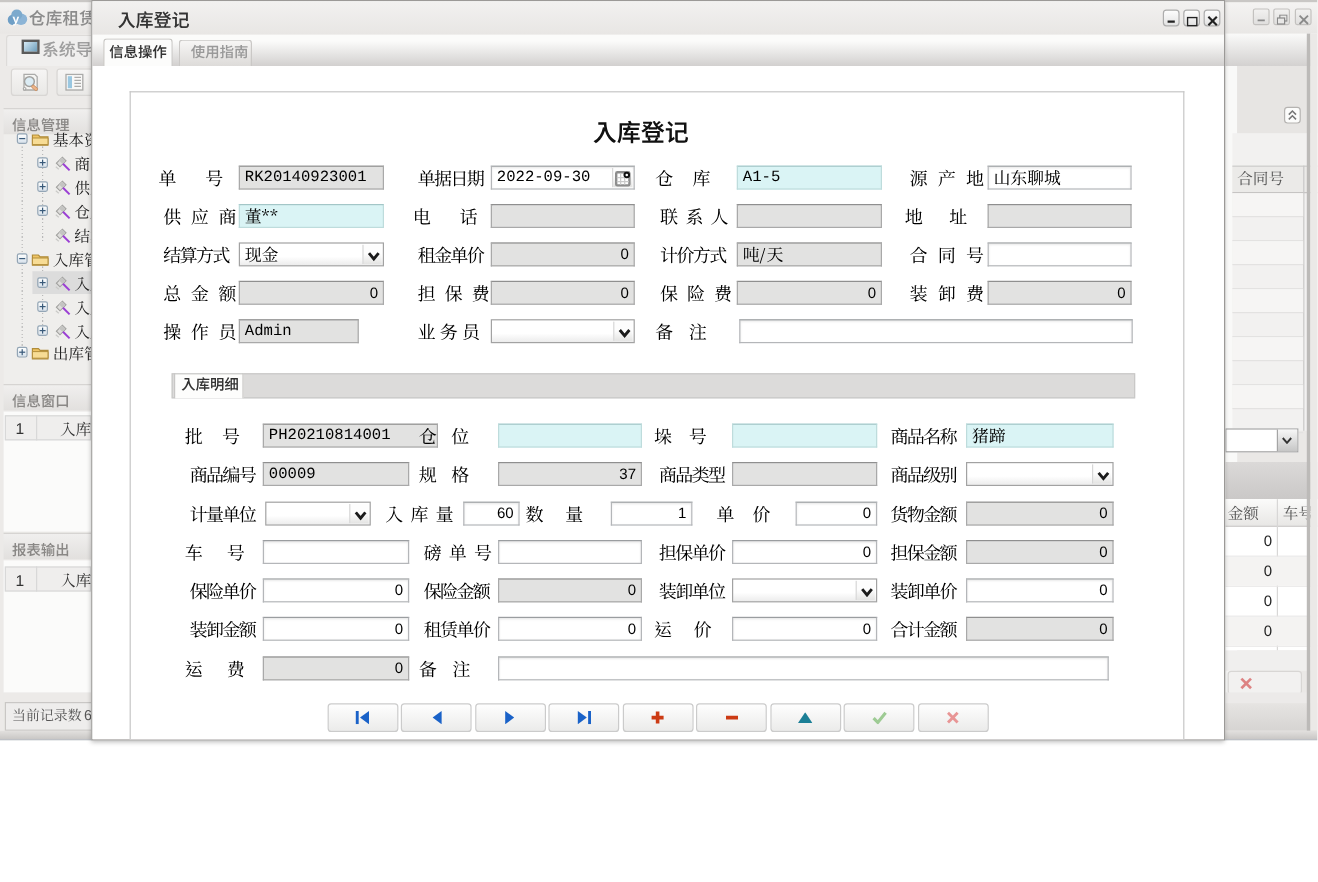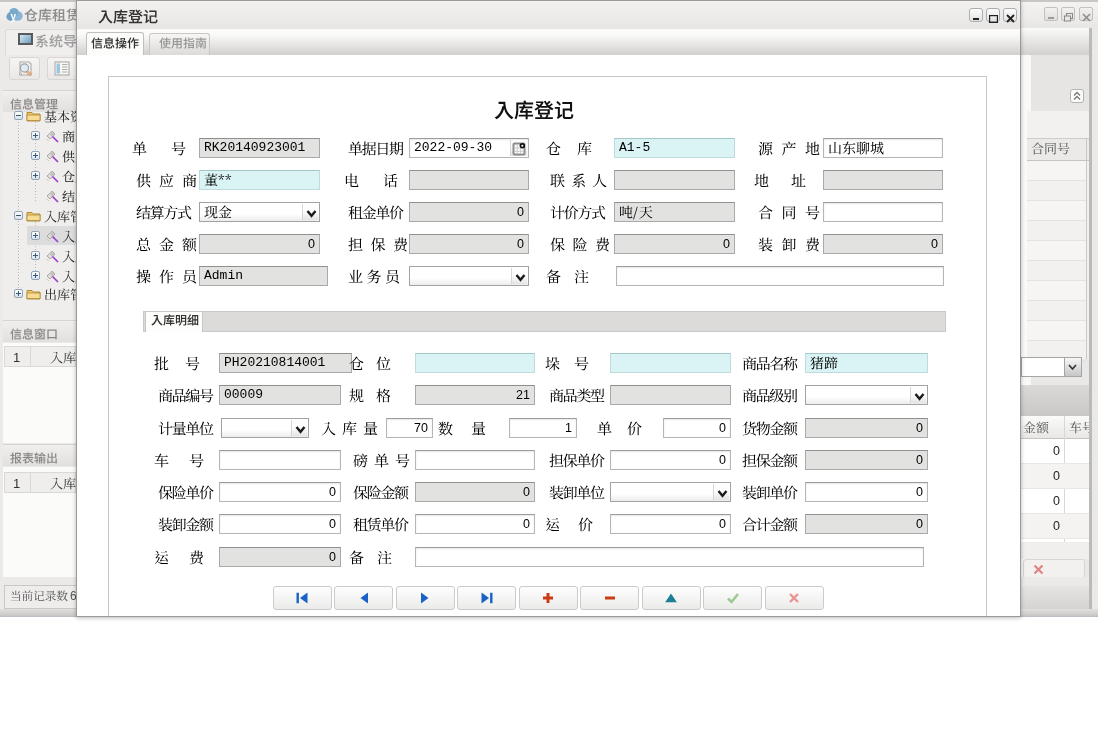--- a/index.html
+++ b/index.html
@@ -758,21 +758,21 @@
       </g>
     </svg>
 <div class="fi fg nm" style="left:746px;top:233px;width:120px">0</div>
 <svg class="ab" style="left:59px;top:268px;overflow:visible" width="62" height="18">
       <g fill="#000">
         <use href="#g64cdr" transform="matrix(0.01500,0,0,-0.01500,0.00,13.20)"></use>
         <use href="#g4f5cr" transform="matrix(0.01500,0,0,-0.01500,23.00,13.20)"></use>
         <use href="#g5458r" transform="matrix(0.01500,0,0,-0.01500,46.00,13.20)"></use>
       </g>
     </svg>
-<div class="fi fg" style="left:122px;top:265px;width:129px">Admin</div>
+<div class="fi fg" style="left:122px;top:265px;width:100px">Admin</div>
 <svg class="ab" style="left:271px;top:268px;overflow:visible" width="53" height="18">
       <g fill="#000">
         <use href="#g4e1ar" transform="matrix(0.01500,0,0,-0.01500,0.00,13.20)"></use>
         <use href="#g52a1r" transform="matrix(0.01500,0,0,-0.01500,18.50,13.20)"></use>
         <use href="#g5458r" transform="matrix(0.01500,0,0,-0.01500,37.00,13.20)"></use>
       </g>
     </svg>
 <div class="combo" style="left:332px;top:265px;width:120px">
       <div class="car">
         <svg width="11" height="8" viewBox="0 0 11 8">
@@ -796,21 +796,21 @@
         <use href="#g660eb" transform="matrix(0.01200,0,0,-0.01200,24.00,10.56)"></use>
         <use href="#g7ec6b" transform="matrix(0.01200,0,0,-0.01200,36.00,10.56)"></use>
       </g>
     </svg>
 <svg class="ab" style="left:77px;top:355px;overflow:visible" width="47" height="18">
       <g fill="#000">
         <use href="#g6279r" transform="matrix(0.01500,0,0,-0.01500,0.00,13.20)"></use>
         <use href="#g53f7r" transform="matrix(0.01500,0,0,-0.01500,31.00,13.20)"></use>
       </g>
     </svg>
-<div class="fi fg" style="left:142px;top:352px;width:133px">PH20210814001</div>
+<div class="fi fg" style="left:142px;top:352px;width:146px">PH20210814001</div>
 <svg class="ab" style="left:272px;top:355px;overflow:visible" width="43" height="18">
       <g fill="#000">
         <use href="#g4ed3r" transform="matrix(0.01500,0,0,-0.01500,0.00,13.20)"></use>
         <use href="#g4f4dr" transform="matrix(0.01500,0,0,-0.01500,27.00,13.20)"></use>
       </g>
     </svg>
 <div class="fi fc" style="left:338px;top:352px;width:120px"></div>
 <svg class="ab" style="left:468px;top:355px;overflow:visible" width="45" height="18">
       <g fill="#000">
         <use href="#g579br" transform="matrix(0.01500,0,0,-0.01500,0.00,13.20)"></use>
@@ -841,21 +841,21 @@
         <use href="#g53f7r" transform="matrix(0.01500,0,0,-0.01500,41.00,13.20)"></use>
       </g>
     </svg>
 <div class="fi fg" style="left:142px;top:384px;width:122px">00009</div>
 <svg class="ab" style="left:272px;top:387px;overflow:visible" width="43" height="18">
       <g fill="#000">
         <use href="#g89c4r" transform="matrix(0.01500,0,0,-0.01500,0.00,13.20)"></use>
         <use href="#g683cr" transform="matrix(0.01500,0,0,-0.01500,27.00,13.20)"></use>
       </g>
     </svg>
-<div class="fi fg nm" style="left:338px;top:384px;width:120px">21</div>
+<div class="fi fg nm" style="left:338px;top:384px;width:120px">37</div>
 <svg class="ab" style="left:472px;top:387px;overflow:visible" width="57" height="18">
       <g fill="#000">
         <use href="#g5546r" transform="matrix(0.01500,0,0,-0.01500,0.00,13.20)"></use>
         <use href="#g54c1r" transform="matrix(0.01500,0,0,-0.01500,13.67,13.20)"></use>
         <use href="#g7c7br" transform="matrix(0.01500,0,0,-0.01500,27.33,13.20)"></use>
         <use href="#g578br" transform="matrix(0.01500,0,0,-0.01500,41.00,13.20)"></use>
       </g>
     </svg>
 <div class="fi fg" style="left:533px;top:384px;width:121px"></div>
 <svg class="ab" style="left:665px;top:387px;overflow:visible" width="57" height="18">
@@ -888,21 +888,21 @@
         </svg>
       </div>
     </div>
 <svg class="ab" style="left:244px;top:420px;overflow:visible" width="58" height="18">
       <g fill="#000">
         <use href="#g5165r" transform="matrix(0.01500,0,0,-0.01500,0.00,13.20)"></use>
         <use href="#g5e93r" transform="matrix(0.01500,0,0,-0.01500,21.00,13.20)"></use>
         <use href="#g91cfr" transform="matrix(0.01500,0,0,-0.01500,42.00,13.20)"></use>
       </g>
     </svg>
-<div class="fi fw nm" style="left:309px;top:417px;width:47px">70</div>
+<div class="fi fw nm" style="left:309px;top:417px;width:47px">60</div>
 <svg class="ab" style="left:361px;top:420px;overflow:visible" width="49" height="18">
       <g fill="#000">
         <use href="#g6570r" transform="matrix(0.01500,0,0,-0.01500,0.00,13.20)"></use>
         <use href="#g91cfr" transform="matrix(0.01500,0,0,-0.01500,33.00,13.20)"></use>
       </g>
     </svg>
 <div class="fi fw nm" style="left:432px;top:417px;width:68px">1</div>
 <svg class="ab" style="left:520px;top:420px;overflow:visible" width="46" height="18">
       <g fill="#000">
         <use href="#g5355r" transform="matrix(0.01500,0,0,-0.01500,0.00,13.20)"></use>

